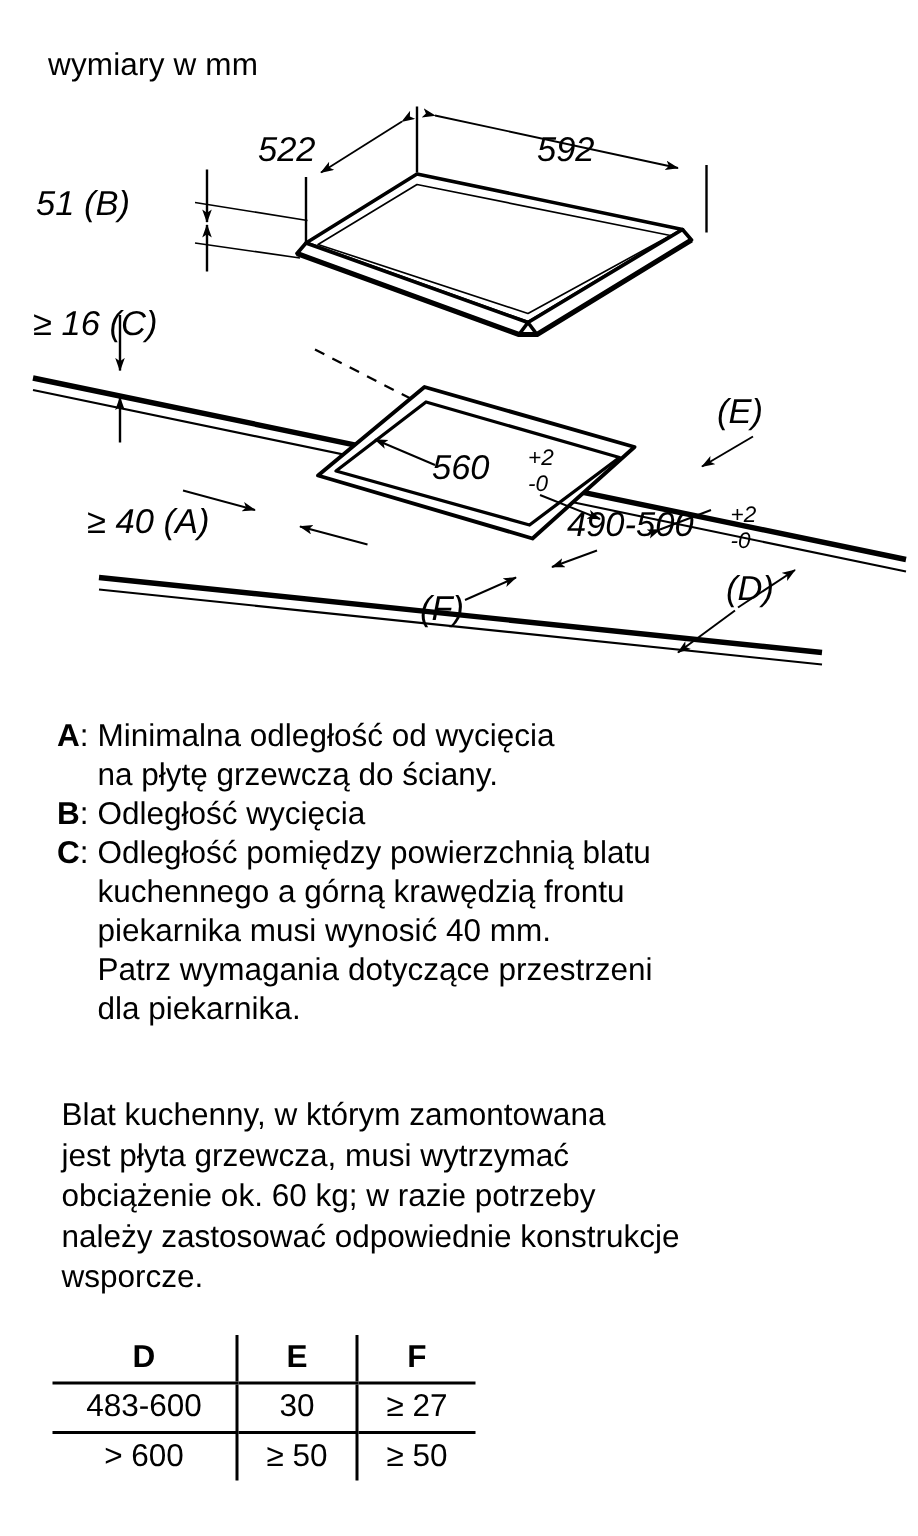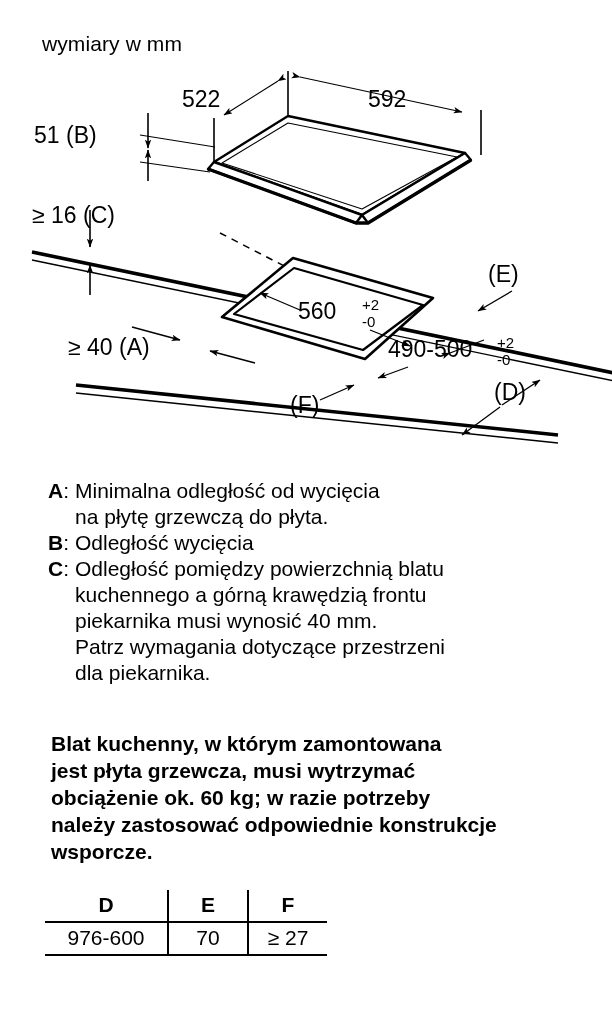--- a/index.html
+++ b/index.html
@@ -12,21 +12,21 @@
     width: 612px;
     height: 1024px;
     position: relative;
     overflow: hidden;
     font-family: "Liberation Sans", sans-serif;
     color: #000000;
     -webkit-font-smoothing: antialiased;
   }
   .page {
     position: absolute;
-    left: 10px; top: 0;
+    left: 0; top: 0;
     width: 540px;
     height: 1024px;
   }
 
   
   #page-title {
     position: absolute;
     left: 32px;
     top: 31px;
     font-size: 21px;
@@ -35,20 +35,21 @@
     white-space: pre;
   }
 
   
   #drawing {
     position: absolute;
     left: 0;
     top: 55px;
     width: 612px;
     height: 395px;
+    font-style: italic;
   }
   #drawing svg { display: block; }
 
   .dim-text {
     font-family: "Liberation Sans", sans-serif;
     font-size: 23px;
     fill: #000;
   }
   .tol-sup { font-size: 15px; }
 
@@ -82,21 +83,20 @@
 
   
   #load-note {
     position: absolute;
     left: 41px;
     top: 730px;
     width: 545px;
     font-size: 21px;
     line-height: 27px;
     white-space: pre-line;
-    font-weight: bold;
   }
 
   
   #dim-table {
     position: absolute;
     left: 35px;
     top: 890px;
     border-collapse: collapse;
     font-size: 21px;
   }
@@ -229,21 +229,21 @@
         <text class="dim-text" x="280" y="358">(F)</text>
       </g>
     </svg>
   </div>
 
   <div id="legend">
     <div class="legend-row">
       <span class="legend-key">A</span>
       <span class="legend-colon">:</span>
       <span class="legend-body">Minimalna odległość od wycięcia
-na płytę grzewczą do płyta.</span>
+na płytę grzewczą do ściany.</span>
     </div>
     <div class="legend-row">
       <span class="legend-key">B</span>
       <span class="legend-colon">:</span>
       <span class="legend-body">Odległość wycięcia</span>
     </div>
     <div class="legend-row">
       <span class="legend-key">C</span>
       <span class="legend-colon">:</span>
       <span class="legend-body">Odległość pomiędzy powierzchnią blatu
@@ -263,20 +263,25 @@
   <table id="dim-table">
     <thead>
       <tr>
         <th class="col-d">D</th>
         <th class="col-e">E</th>
         <th class="col-f">F</th>
       </tr>
     </thead>
     <tbody>
       <tr class="row-first">
-        <td class="col-d">976-600</td>
-        <td class="col-e">70</td>
+        <td class="col-d">483-600</td>
+        <td class="col-e">30</td>
         <td class="col-f">≥ 27</td>
+      </tr>
+      <tr>
+        <td class="col-d">&gt; 600</td>
+        <td class="col-e">≥ 50</td>
+        <td class="col-f">≥ 50</td>
       </tr>
     </tbody>
   </table>
 
 </div>
 
 </body></html>

